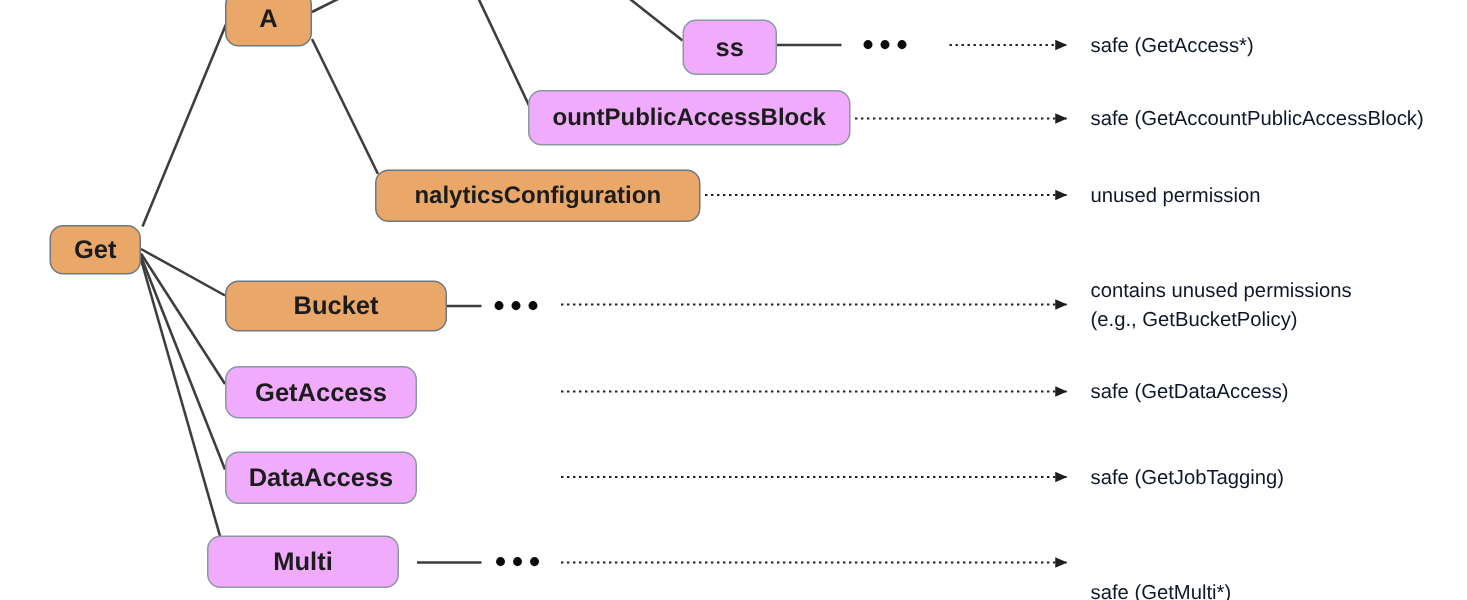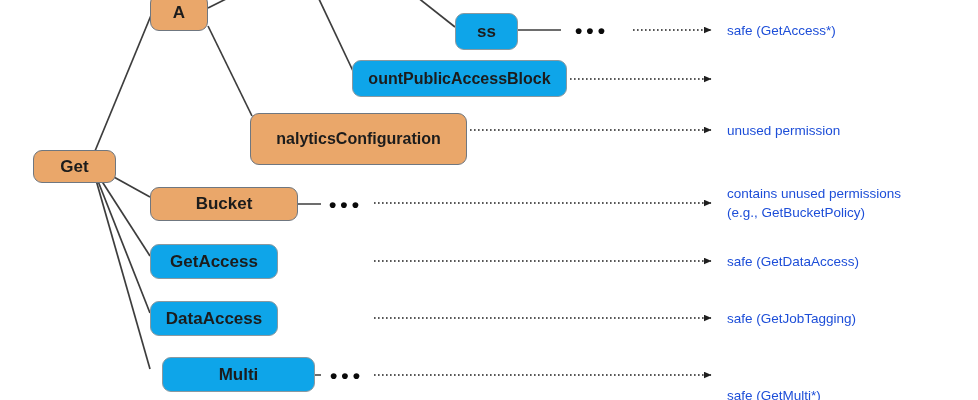--- a/index.html
+++ b/index.html
@@ -18,31 +18,31 @@
     box-sizing:border-box;
     font-weight:bold;
     color:#1c1c1c;
     z-index:2;
   }
   .node.unused{
     background:#EAA76A;
     border:1.8px solid #6F7780;
   }
   .node.safe{
-    background:#0ea5e9;
+    background:#f0abfc;
     border:1.8px solid #8A99A0;
   }
   .node span{white-space:nowrap;}
   .lbl-lg{font-size:17px;}
   .lbl-md{font-size:16px;}
   .ann{
     position:absolute;
     transform:translateY(-50%);
     font-size:13.5px;
-    color:#1d4ed8;
+    color:#0f172a;
     white-space:nowrap;
     line-height:19px;
     z-index:2;
   }
   .dots{
     position:absolute;
     transform:translate(-50%,-50%);
     font-size:21px;
     font-weight:bold;
     letter-spacing:4px;
@@ -83,61 +83,62 @@
       <line x1="633" y1="30" x2="711" y2="30"></line>
       <line x1="570" y1="79" x2="711" y2="79"></line>
       <line x1="470" y1="130" x2="711" y2="130"></line>
       <line x1="374" y1="203" x2="711" y2="203"></line>
       <line x1="374" y1="261" x2="711" y2="261"></line>
       <line x1="374" y1="318" x2="711" y2="318"></line>
       <line x1="374" y1="375" x2="711" y2="375"></line>
     </g>
   </svg>
 
-  <div class="node unused lbl-lg" style="left:33px;top:150px;width:83px;height:33px">
+  <div class="node unused lbl-lg" style="left:33px;top:150px;width:61px;height:33px">
     <span>Get</span>
   </div>
 
   <div class="node unused lbl-lg" style="left:150px;top:-6px;width:58px;height:37px">
     <span>A</span>
   </div>
 
   <div class="node safe lbl-lg" style="left:455px;top:13px;width:63px;height:37px">
     <span>ss</span>
   </div>
 
   <div class="node safe lbl-md" style="left:352px;top:60px;width:215px;height:37px">
     <span>ountPublicAccessBlock</span>
   </div>
 
-  <div class="node unused lbl-md" style="left:250px;top:113px;width:217px;height:52px">
+  <div class="node unused lbl-md" style="left:250px;top:113px;width:217px;height:35px">
     <span>nalyticsConfiguration</span>
   </div>
 
   <div class="node unused lbl-lg" style="left:150px;top:187px;width:148px;height:34px">
     <span>Bucket</span>
   </div>
 
   <div class="node safe lbl-lg" style="left:150px;top:244px;width:128px;height:35px">
     <span>GetAccess</span>
   </div>
 
   <div class="node safe lbl-lg" style="left:150px;top:301px;width:128px;height:35px">
     <span>DataAccess</span>
   </div>
 
-  <div class="node safe lbl-lg" style="left:162px;top:357px;width:153px;height:35px">
+  <div class="node safe lbl-lg" style="left:138px;top:357px;width:128px;height:35px">
     <span>Multi</span>
   </div>
 
   <div class="dots" style="left:592px;top:30px">•••</div>
   <div class="dots" style="left:346px;top:204px">•••</div>
   <div class="dots" style="left:347px;top:375px">•••</div>
 
   <div class="ann" style="left:727px;top:30px">safe (GetAccess*)</div>
+  <div class="ann" style="left:727px;top:79px">safe (GetAccountPublicAccessBlock)</div>
   <div class="ann" style="left:727px;top:203px">
     <div>contains unused permissions</div>
     <div>(e.g., GetBucketPolicy)</div>
   </div>
   <div class="ann" style="left:727px;top:130px">unused permission</div>
   <div class="ann" style="left:727px;top:261px">safe (GetDataAccess)</div>
   <div class="ann" style="left:727px;top:318px">safe (GetJobTagging)</div>
   <div class="ann" style="left:727px;top:395px">safe (GetMulti*)</div>
 
 </div>

